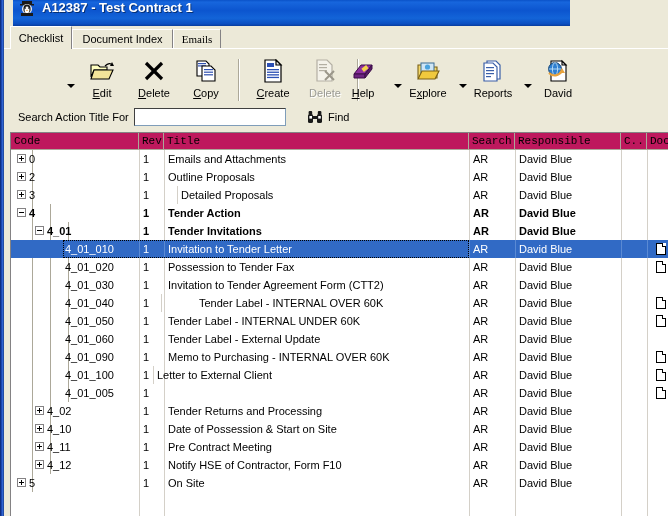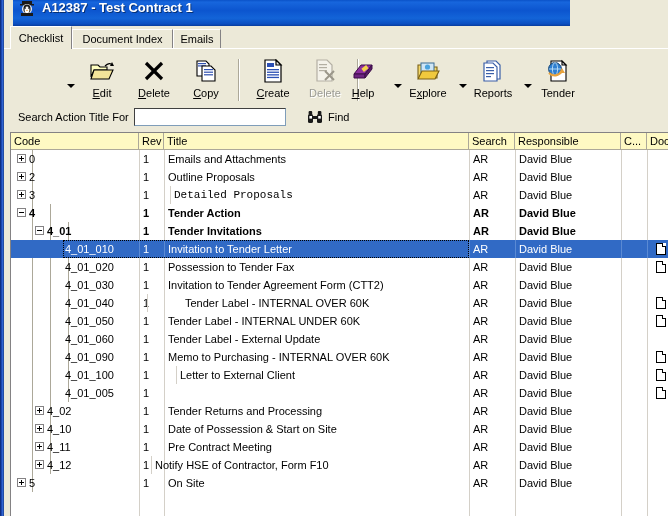--- a/index.html
+++ b/index.html
@@ -139,25 +139,25 @@
   .grid-header {
     position: relative; height: 17px; width: 658px;
     background: #ece9d8;
     border-bottom: 1px solid #aca899;
     box-sizing: border-box;
   }
   .hcell {
     position: absolute; top: 0; height: 16px;
     box-sizing: border-box;
     border-right: 1px solid #aca899;
-    background: #fef9c3;
+    background: #be185d;
     font-size: 11px; color: #000;
     padding-left: 3px;
     display: flex; align-items: center;
-    overflow: hidden; white-space: nowrap;
+    overflow: hidden; white-space: nowrap; font-family: Liberation Mono, monospace;
   }
   .grid-body { position: relative; width: 658px; height: 366px; background: #fff; }
   .row {
     position: absolute; left: 0; width: 658px; height: 18px;
     box-sizing: border-box;
   }
   .row.selected { background: #316ac5; color: #ffffff; }
   .row.bold { font-weight: bold; }
   .cell {
     position: absolute; top: 0; height: 18px;
@@ -237,21 +237,21 @@
         <polygon points="9,9.6 7.9,11 10.1,11" fill="#e8a33d"></polygon>
         <rect x="3" y="13" width="12" height="3" fill="#1a1a1a"></rect>
       </svg>
     </div>
     <div class="title-text">A12387 - Test Contract 1</div>
   </div>
 
   <div class="tabstrip">
     <div class="tab" style="left:68px;width:101px;">Document Index</div>
     <div class="tab active" style="left:6px;width:62px;">Checklist</div>
-    <div class="tab" style="left:169px;width:48px;">Emails</div>
+    <div class="tab" style="left:169px;width:48px;font-family:Liberation Serif, serif;">Emails</div>
   </div>
 
   <div class="toolbar">
 
     <div class="tb-arrow" style="left:62px;">
         <i></i>
       </div>
 
     <div class="tbtn" style="left:72px;">
       <span class="ticon">
@@ -375,21 +375,21 @@
         <svg width="24" height="24" viewBox="0 0 24 24">
           <polygon points="5,2 16,2 20,6 20,22 5,22" fill="#ffffff" stroke="#000" stroke-width="1.1"></polygon>
           <polygon points="16,2 16,6 20,6" fill="#dcdcdc" stroke="#000" stroke-width="1.1"></polygon>
           <circle cx="9" cy="10" r="6.4" fill="#2f7fd0" stroke="#11406f" stroke-width="1"></circle>
           <ellipse cx="9" cy="10" rx="2.6" ry="6.4" fill="none" stroke="#bfe0f6" stroke-width="0.9"></ellipse>
           <line x1="2.7" y1="10" x2="15.3" y2="10" stroke="#bfe0f6" stroke-width="0.9"></line>
           <path d="M3 14 C7 18, 13 17, 16 12" fill="none" stroke="#e8a33d" stroke-width="2.2"></path>
           <polygon points="16,9 19,14 13,14" fill="#e8a33d"></polygon>
         </svg>
       </span>
-      <span class="tlabel">Tender</span>
+      <span class="tlabel">David</span>
     </div>
 
     <div class="searchrow">
       <div class="search-label">Search Action Title For</div>
       <input class="search-input" type="text" value="" style="">
       <div class="find-btn">
         <span>
           <svg width="16" height="14" viewBox="0 0 16 14">
             <rect x="1" y="4" width="5" height="9" rx="1.6" fill="#1a1a1a"></rect>
             <rect x="10" y="4" width="5" height="9" rx="1.6" fill="#1a1a1a"></rect>
@@ -448,21 +448,21 @@
           <div class="cell sep" style="left: 153px; width: 305px;">Outline Proposals</div>
           <div class="cell sep" style="left: 458px; width: 46px;">AR</div>
           <div class="cell sep" style="left: 504px; width: 106px;">David Blue</div>
           <div class="cell sep" style="left: 610px; width: 26px;"></div>
           <div class="cell sep" style="left: 636px; width: 27px;"></div>
         </div>
         <div class="row" style="top: 36px;">
           <div class="expander plus" style="left: 6px;"></div>
           <div class="cell cell-code" style="left: 18px; width: 110px; padding-left: 0px;">3</div>
           <div class="cell sep" style="left: 128px; width: 25px;">1</div>
-          <div class="cell sep" style="left: 159px; width: 305px; font-family: Liberation Mono, monospace;">Detailed Proposals</div>
+          <div class="cell sep" style="left: 166px; width: 305px;">Detailed Proposals</div>
           <div class="cell sep" style="left: 458px; width: 46px;">AR</div>
           <div class="cell sep" style="left: 504px; width: 106px;">David Blue</div>
           <div class="cell sep" style="left: 610px; width: 26px;"></div>
           <div class="cell sep" style="left: 636px; width: 27px;"></div>
         </div>
         <div class="row bold" style="top: 54px;">
           <div class="expander" style="left: 6px;"></div>
           <div class="cell cell-code" style="left: 18px; width: 110px; padding-left: 0px;">4</div>
           <div class="cell sep" style="left: 128px; width: 25px;">1</div>
           <div class="cell sep" style="left: 153px; width: 305px;">Tender Action</div>
@@ -509,21 +509,21 @@
           <div class="cell sep" style="left: 128px; width: 25px;">1</div>
           <div class="cell sep" style="left: 153px; width: 305px;">Invitation to Tender Agreement Form (CTT2)</div>
           <div class="cell sep" style="left: 458px; width: 46px;">AR</div>
           <div class="cell sep" style="left: 504px; width: 106px;">David Blue</div>
           <div class="cell sep" style="left: 610px; width: 26px;"></div>
           <div class="cell sep" style="left: 636px; width: 27px;"></div>
         </div>
         <div class="row" style="top: 144px;">
           <div class="cell cell-code" style="left: 54px; width: 74px; padding-left: 0px;">4_01_040</div>
           <div class="cell sep" style="left: 128px; width: 25px;">1</div>
-          <div class="cell sep" style="left: 136px; width: 305px; padding-left: 37px;">Tender Label - INTERNAL OVER 60K</div>
+          <div class="cell sep" style="left: 150px; width: 305px; padding-left: 37px;">Tender Label - INTERNAL OVER 60K</div>
           <div class="cell sep" style="left: 458px; width: 46px;">AR</div>
           <div class="cell sep" style="left: 504px; width: 106px;">David Blue</div>
           <div class="cell sep" style="left: 610px; width: 26px;"></div>
           <div class="cell sep" style="left: 636px; width: 27px; padding-left: 8px;">
             <span class="docicon"></span>
           </div>
         </div>
         <div class="row" style="top: 162px;">
           <div class="cell cell-code" style="left: 54px; width: 74px; padding-left: 0px;">4_01_050</div>
           <div class="cell sep" style="left: 128px; width: 25px;">1</div>
@@ -551,21 +551,21 @@
           <div class="cell sep" style="left: 458px; width: 46px;">AR</div>
           <div class="cell sep" style="left: 504px; width: 106px;">David Blue</div>
           <div class="cell sep" style="left: 610px; width: 26px;"></div>
           <div class="cell sep" style="left: 636px; width: 27px; padding-left: 8px;">
             <span class="docicon"></span>
           </div>
         </div>
         <div class="row" style="top: 216px;">
           <div class="cell cell-code" style="left: 54px; width: 74px; padding-left: 0px;">4_01_100</div>
           <div class="cell sep" style="left: 128px; width: 25px;">1</div>
-          <div class="cell sep" style="left: 165px; width: 305px;">Letter to External Client</div>
+          <div class="cell sep" style="left: 142px; width: 305px;">Letter to External Client</div>
           <div class="cell sep" style="left: 458px; width: 46px;">AR</div>
           <div class="cell sep" style="left: 504px; width: 106px;">David Blue</div>
           <div class="cell sep" style="left: 610px; width: 26px;"></div>
           <div class="cell sep" style="left: 636px; width: 27px; padding-left: 8px;">
             <span class="docicon"></span>
           </div>
         </div>
         <div class="row" style="top: 234px;">
           <div class="cell cell-code" style="left: 54px; width: 74px; padding-left: 0px;">4_01_005</div>
           <div class="cell sep" style="left: 128px; width: 25px;">1</div>
@@ -603,21 +603,21 @@
           <div class="cell sep" style="left: 153px; width: 305px;">Pre Contract Meeting</div>
           <div class="cell sep" style="left: 458px; width: 46px;">AR</div>
           <div class="cell sep" style="left: 504px; width: 106px;">David Blue</div>
           <div class="cell sep" style="left: 610px; width: 26px;"></div>
           <div class="cell sep" style="left: 636px; width: 27px;"></div>
         </div>
         <div class="row" style="top: 306px;">
           <div class="expander plus" style="left: 24px;"></div>
           <div class="cell cell-code" style="left: 36px; width: 92px; padding-left: 0px;">4_12</div>
           <div class="cell sep" style="left: 128px; width: 25px;">1</div>
-          <div class="cell sep" style="left: 140px; width: 305px;">Notify HSE of Contractor, Form F10</div>
+          <div class="cell sep" style="left: 153px; width: 305px;">Notify HSE of Contractor, Form F10</div>
           <div class="cell sep" style="left: 458px; width: 46px;">AR</div>
           <div class="cell sep" style="left: 504px; width: 106px;">David Blue</div>
           <div class="cell sep" style="left: 610px; width: 26px;"></div>
           <div class="cell sep" style="left: 636px; width: 27px;"></div>
         </div>
         <div class="row" style="top: 324px;">
           <div class="expander plus" style="left: 6px;"></div>
           <div class="cell cell-code" style="left: 18px; width: 110px; padding-left: 0px;">5</div>
           <div class="cell sep" style="left: 128px; width: 25px;">1</div>
           <div class="cell sep" style="left: 153px; width: 305px;">On Site</div>

